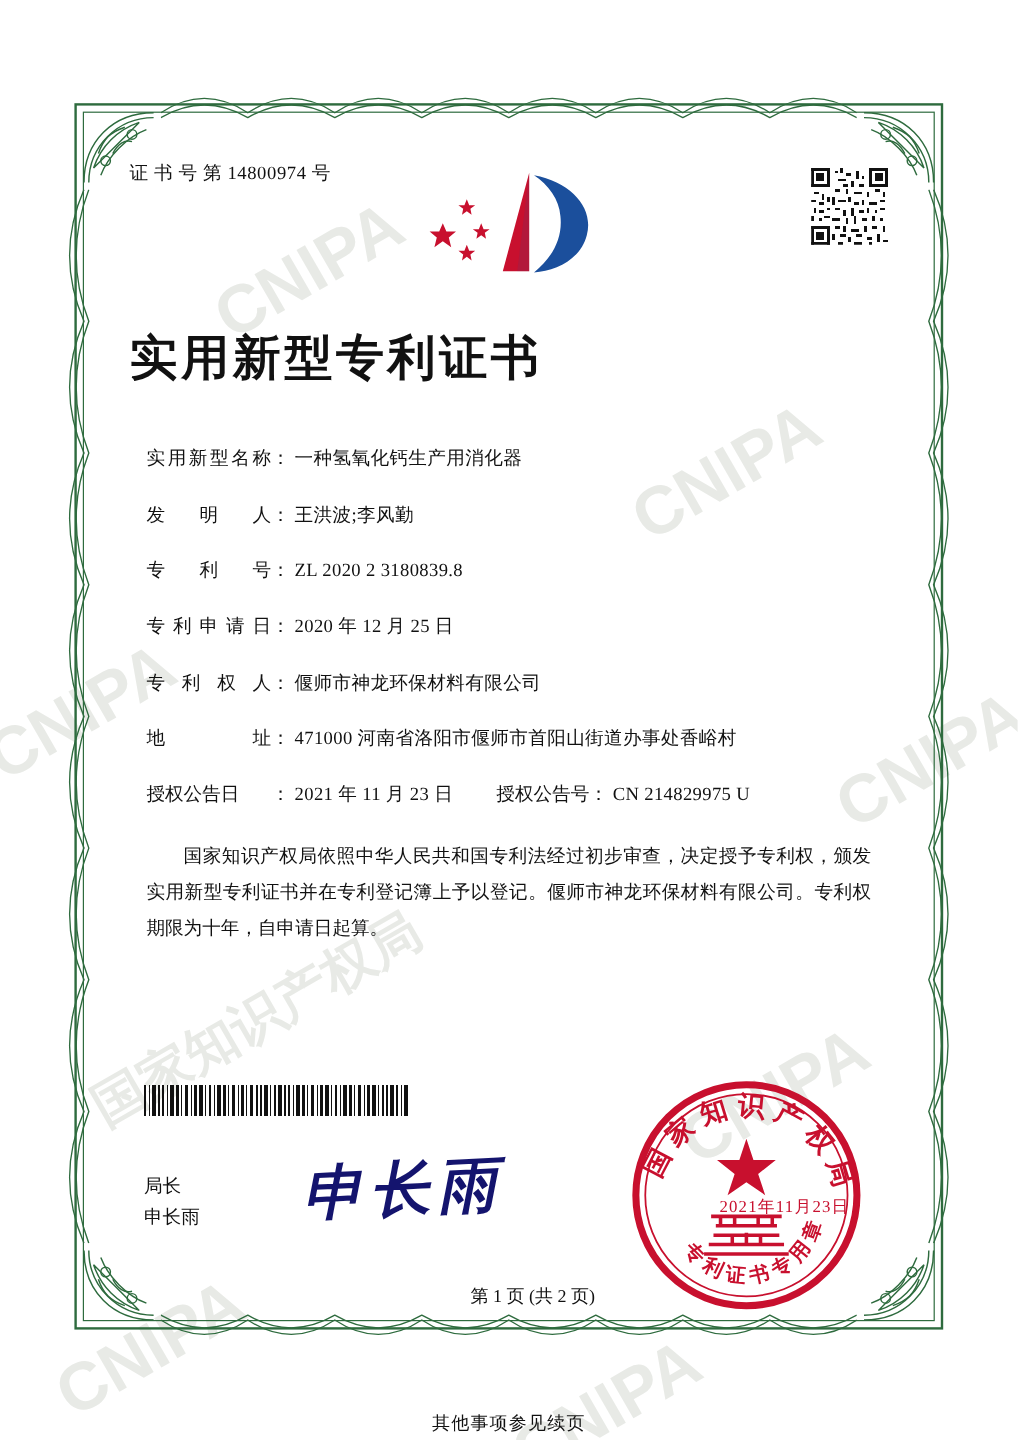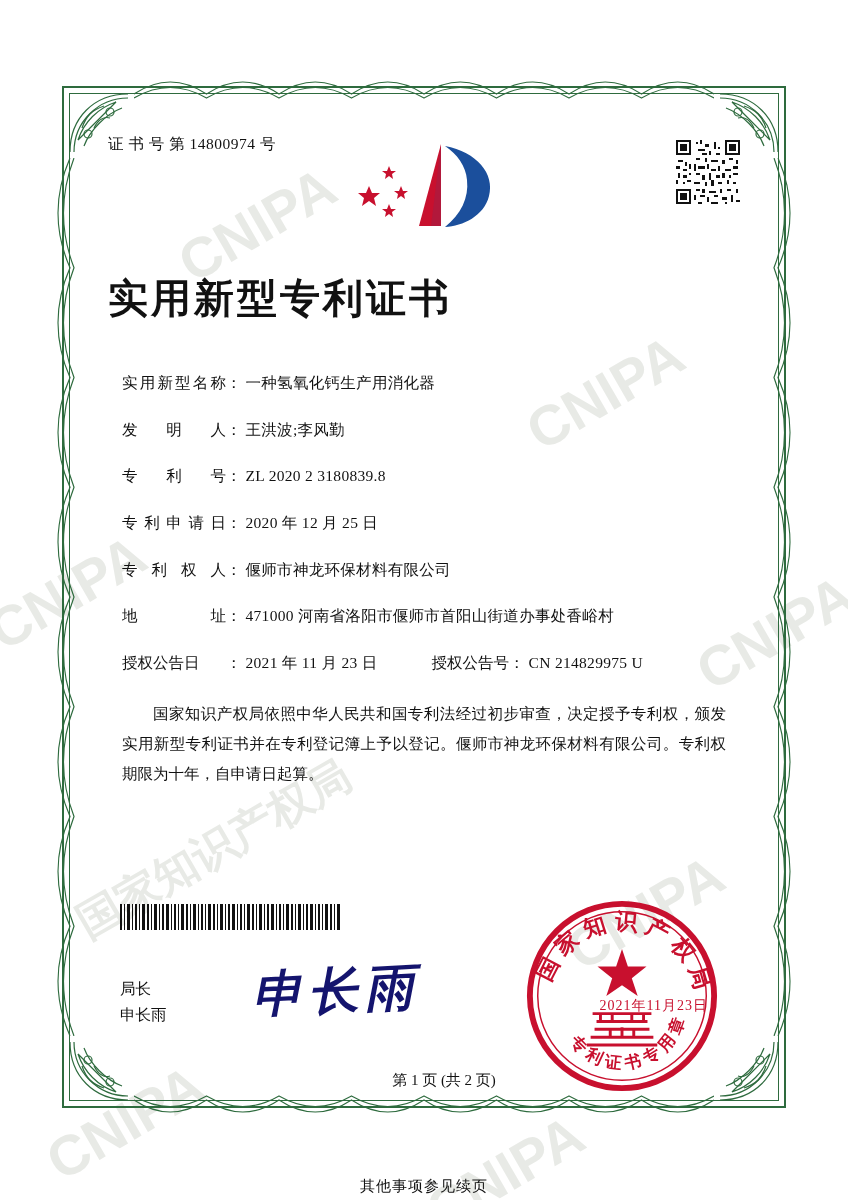--- a/index.html
+++ b/index.html
@@ -144,21 +144,21 @@
   .field-label.spaced {
     display: flex;
     justify-content: space-between;
   }
   .field-label.spaced span { display: inline-block; }
   .field-colon { flex: none; margin-right: 4px; }
   .field-value { flex: 1 1 auto; letter-spacing: 0.3px; }
 
   .field-row.dual .field-value { flex: 0 0 auto; }
   .field-row.dual .second-label {
-    margin-left: 54px;
+    margin-left: 36px;
   }
 
   .paragraphs {
     margin-top: 12px;
     padding: 0 14px;
     font-size: 15.5px;
     line-height: 1.95;
     color: #111;
     text-align: justify;
   }

